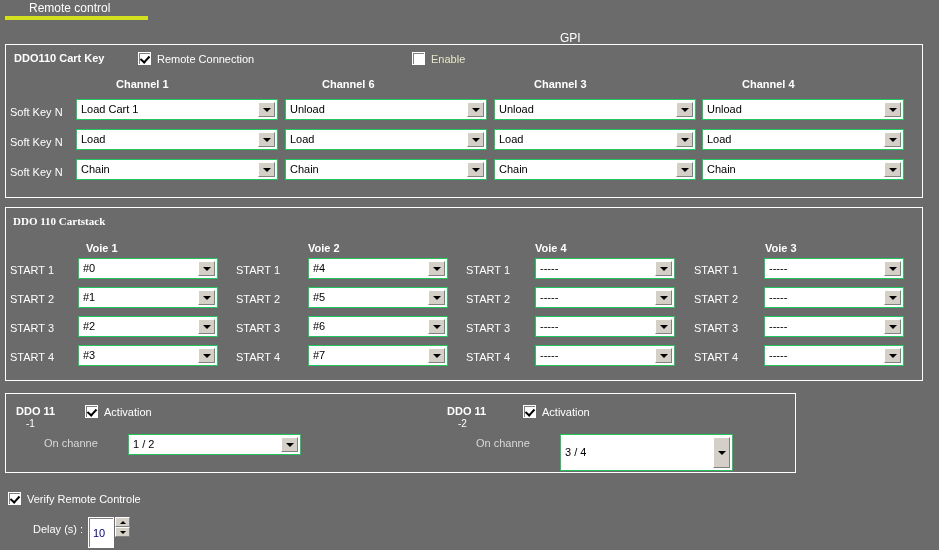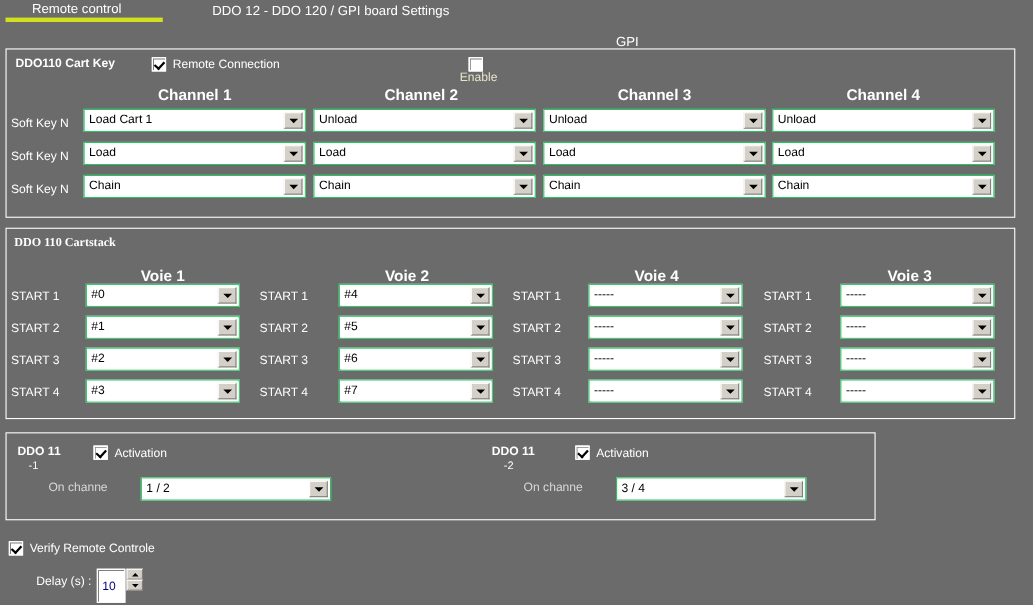--- a/index.html
+++ b/index.html
@@ -63,25 +63,24 @@
   
   .lbl {
     font-size: 11px;
     color: #ffffff;
     white-space: nowrap;
   }
   .lbl-dim {
     color: #d8d8d8;
   }
   .colhdr {
-    font-size: 14px;
+    font-size: 11px;
     font-weight: bold;
     color: #ffffff;
     white-space: nowrap;
-    text-align: center;
   }
 
   
   .combo {
     background: #ffffff;
     border: 1px solid #22c55e;
     box-sizing: border-box;
     display: flex;
     align-items: center;
     overflow: hidden;
@@ -199,40 +198,39 @@
     border-right: 3px solid transparent;
     border-top: 3px solid #000000;
   }
 </style>
 </head>
 <body>
 
 <div class="abs" id="topbar">
   <div class="abs" id="tab-remote">Remote control</div>
   <div class="abs" id="tab-remote-underline"></div>
-  <div class="abs" id="header-title">DDO 12 - DDO 120 / GPI board Settings</div>
   <div class="abs" id="header-gpi">GPI</div>
 </div>
 
 <div class="abs groupbox" style="left:5px; top:44px; width:916px; height:152px;"></div>
 
 <div class="abs group-title" style="left:14px; top:52px;">DDO110 Cart Key</div>
 
 <div class="abs cbwrap" style="left:138px; top:52px;">
   <span class="cbox checked"></span>
   <span class="cblabel">Remote Connection</span>
 </div>
 
-<div class="abs cbwrap" style="left:412px; top:52px;flex-direction:column;">
+<div class="abs cbwrap" style="left:412px; top:52px;">
   <span class="cbox"></span>
   <span class="cblabel dim">Enable</span>
 </div>
 
 <div class="abs colhdr" style="left:116px; top:78px; width:122px;">Channel 1</div>
-<div class="abs colhdr" style="left:322px; top:78px; width:122px;">Channel 2</div>
+<div class="abs colhdr" style="left:322px; top:78px; width:122px;">Channel 6</div>
 <div class="abs colhdr" style="left:534px; top:78px; width:122px;">Channel 3</div>
 <div class="abs colhdr" style="left:742px; top:78px; width:122px;">Channel 4</div>
 
 <div class="abs lbl" style="left:10px; top:106px;">Soft Key N</div>
 <div class="abs combo" style="left:76px; top:99px; width:202px; height:21px;">
   <div class="combo-inner">
     <span class="combo-text">Load Cart 1</span>
     <span class="combo-btn">
         <i class="arrow-down"></i>
       </span>
@@ -506,21 +504,21 @@
   </div>
 </div>
 
 <div class="abs group-title" style="left:447px; top:405px;">DDO 11</div>
 <div class="abs lbl" style="left:458px; top:418px; font-size:10px;">-2</div>
 <div class="abs cbwrap" style="left:523px; top:405px;">
   <span class="cbox checked"></span>
   <span class="cblabel">Activation</span>
 </div>
 <div class="abs lbl lbl-dim" style="left:476px; top:437px;">On channe</div>
-<div class="abs combo" style="left:560px; top:434px; width:173px; height:21px;">
+<div class="abs combo" style="left:560px; top:434px; width:173px; height:37px;">
   <div class="combo-inner">
     <span class="combo-text">3 / 4</span>
     <span class="combo-btn">
         <i class="arrow-down"></i>
       </span>
   </div>
 </div>
 
 <div class="abs cbwrap" style="left:8px; top:492px;">
   <span class="cbox checked"></span>

